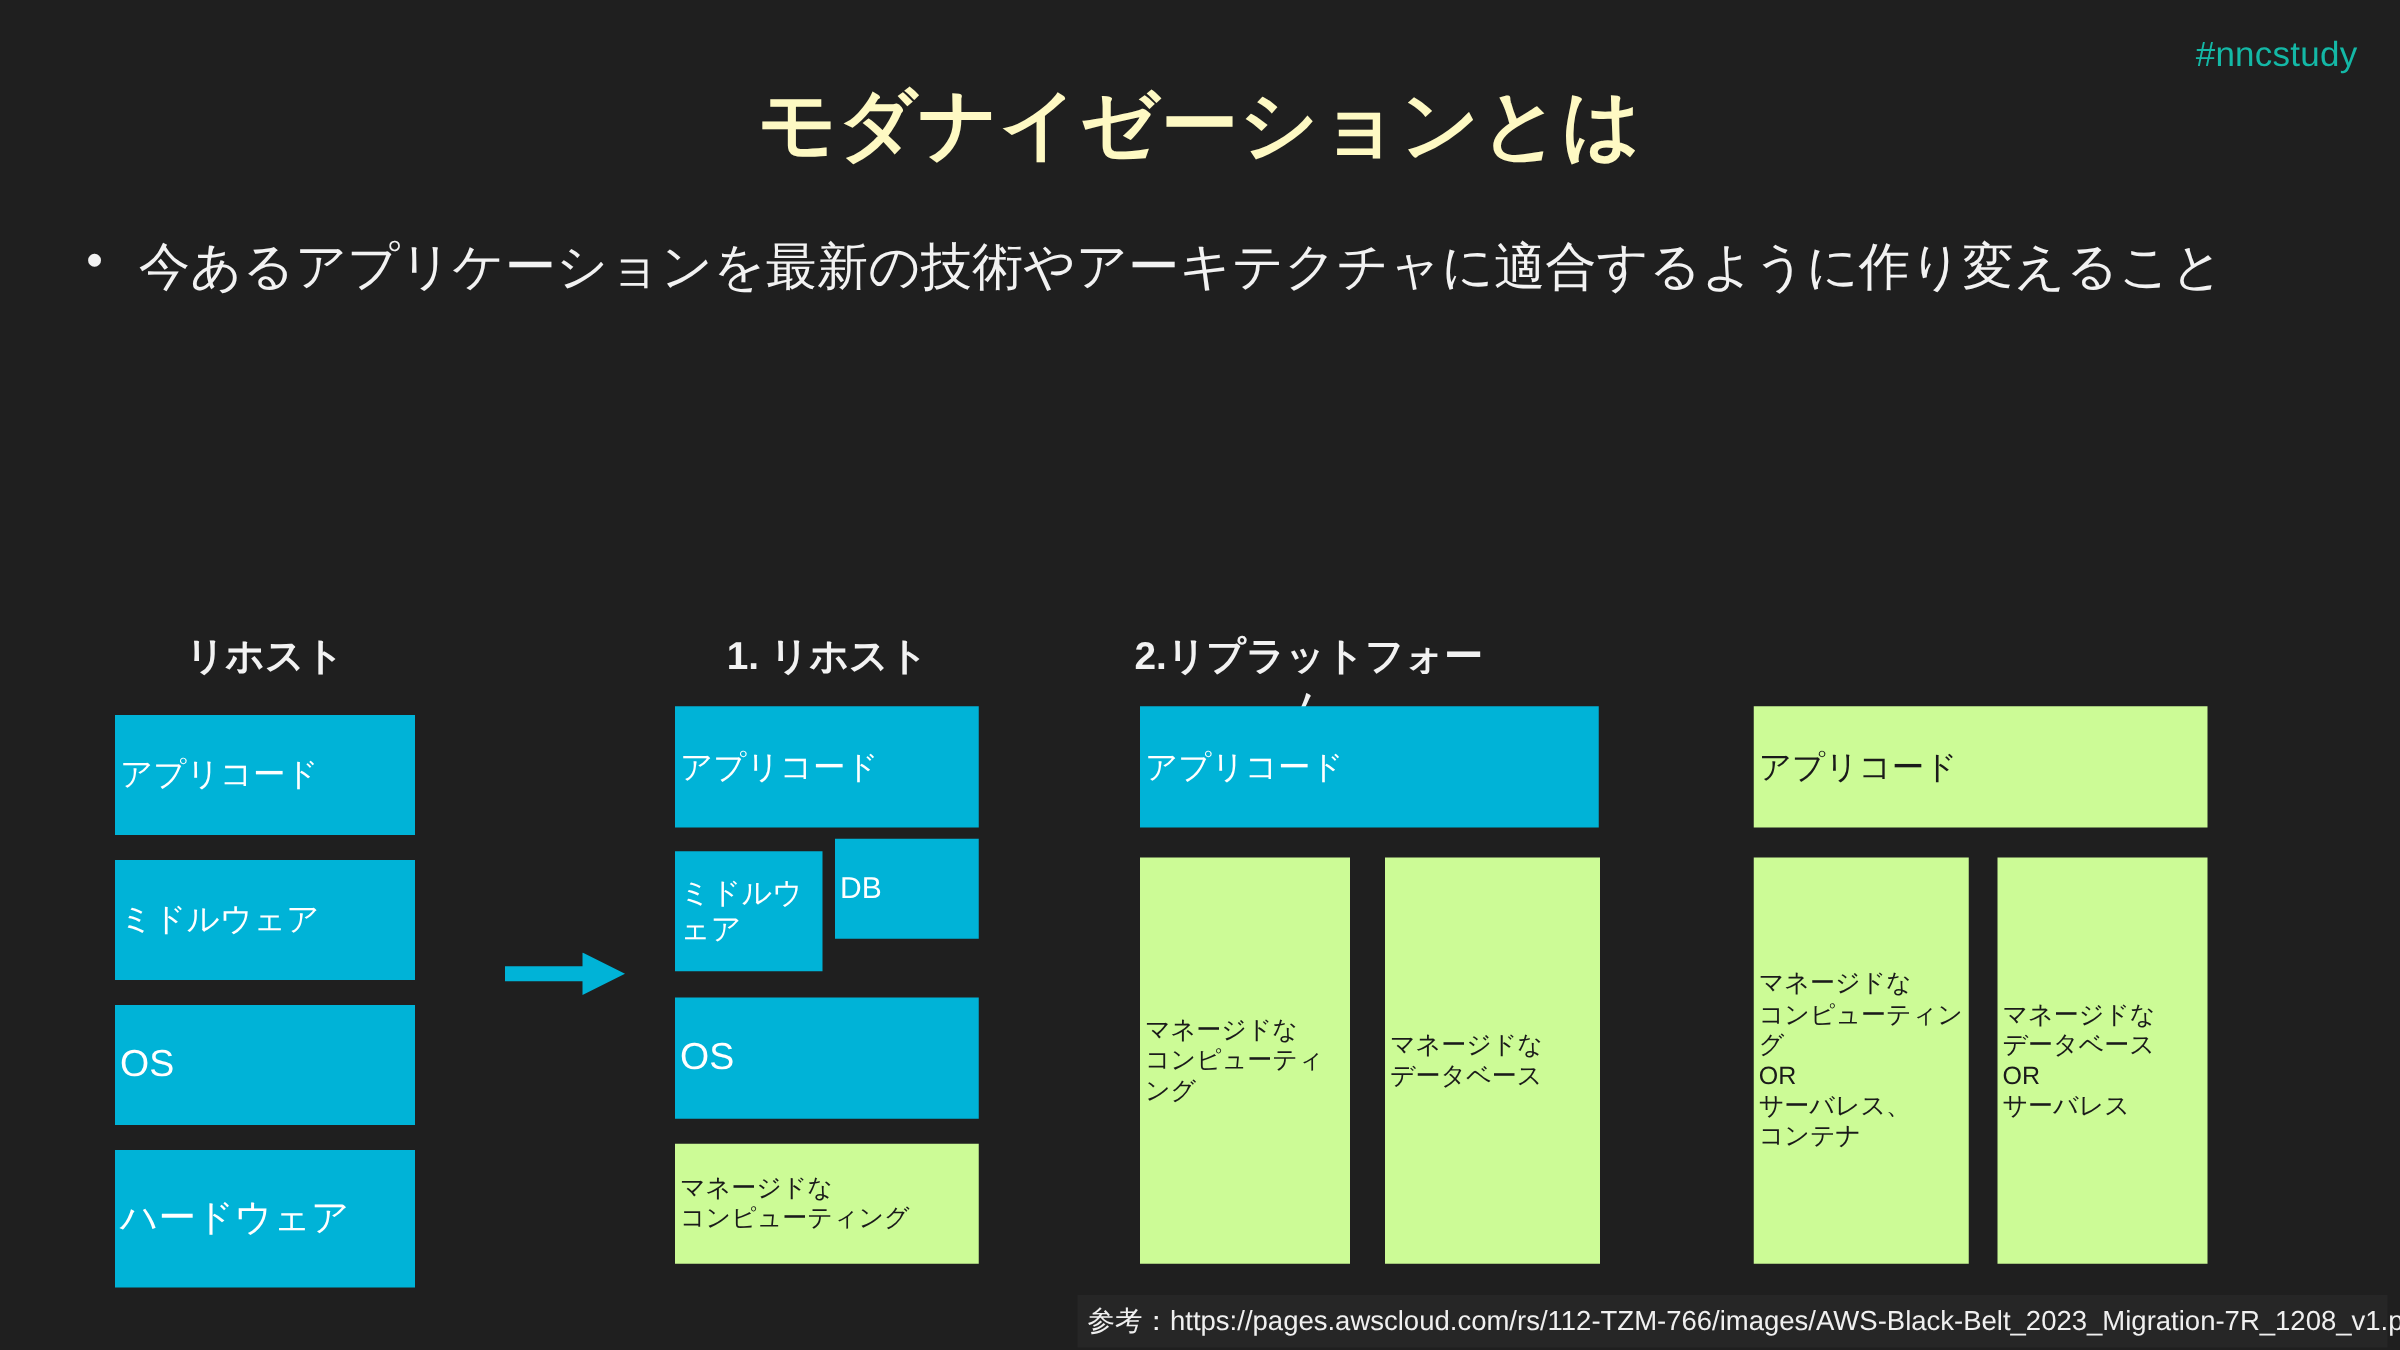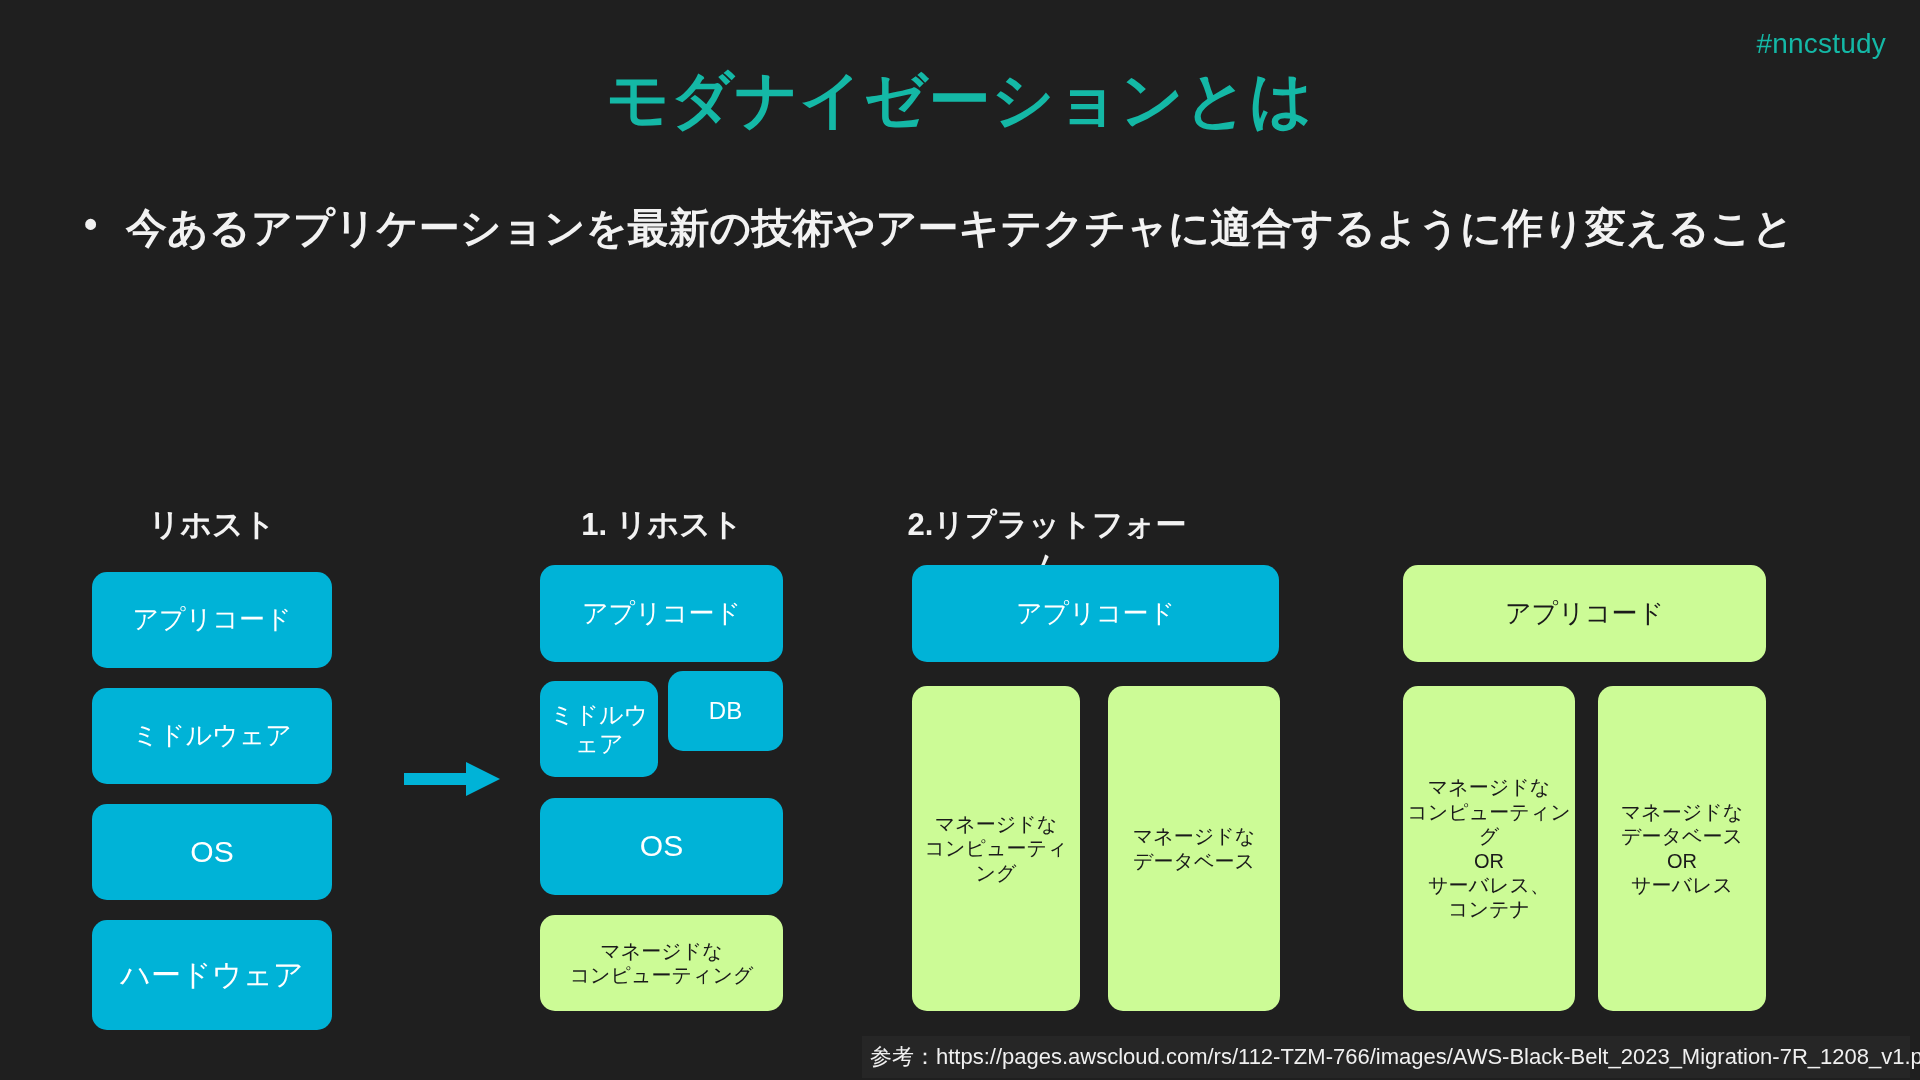--- a/index.html
+++ b/index.html
@@ -27,34 +27,33 @@
     letter-spacing: .2px;
   }
   .slide-title {
     position: absolute;
     top: 58px;
     left: 0;
     width: 100%;
     text-align: center;
     font-size: 62px;
     font-weight: bold;
-    color: #14b8a6;
+    color: #fef9c3;
     letter-spacing: 1px;
   }
 
   
   .bullets {
     position: absolute;
     top: 186px;
     left: 62px;
     width: 1790px;
     list-style: none;
-    margin: 16px;
+    margin: 1px;
     padding: 0;
-    font-weight: bold;
   }
   .bullet {
     position: relative;
     padding-left: 48px;
     font-size: 41px;
     line-height: 1.28;
     color: #f2f2f2;
     margin-bottom: 2px;
   }
   .bullet::before {
@@ -82,24 +81,22 @@
     font-weight: bold;
     color: #f2f2f2;
     pointer-events: auto;
   }
   .blk {
     position: absolute;
     box-sizing: border-box;
     display: flex;
     align-items: center;
     justify-content: center;
-    text-align: center;
     line-height: 1.22;
     pointer-events: auto;
-    border-radius: 15px;
   }
   .blk.cyan {
     background: #00b3d7;
     color: #ffffff;
   }
   .blk.green {
     background: #ccfb96;
     color: #1a1a1a;
   }
   .blk .txt { display: block; width: 100%; padding: 0 4px; }

